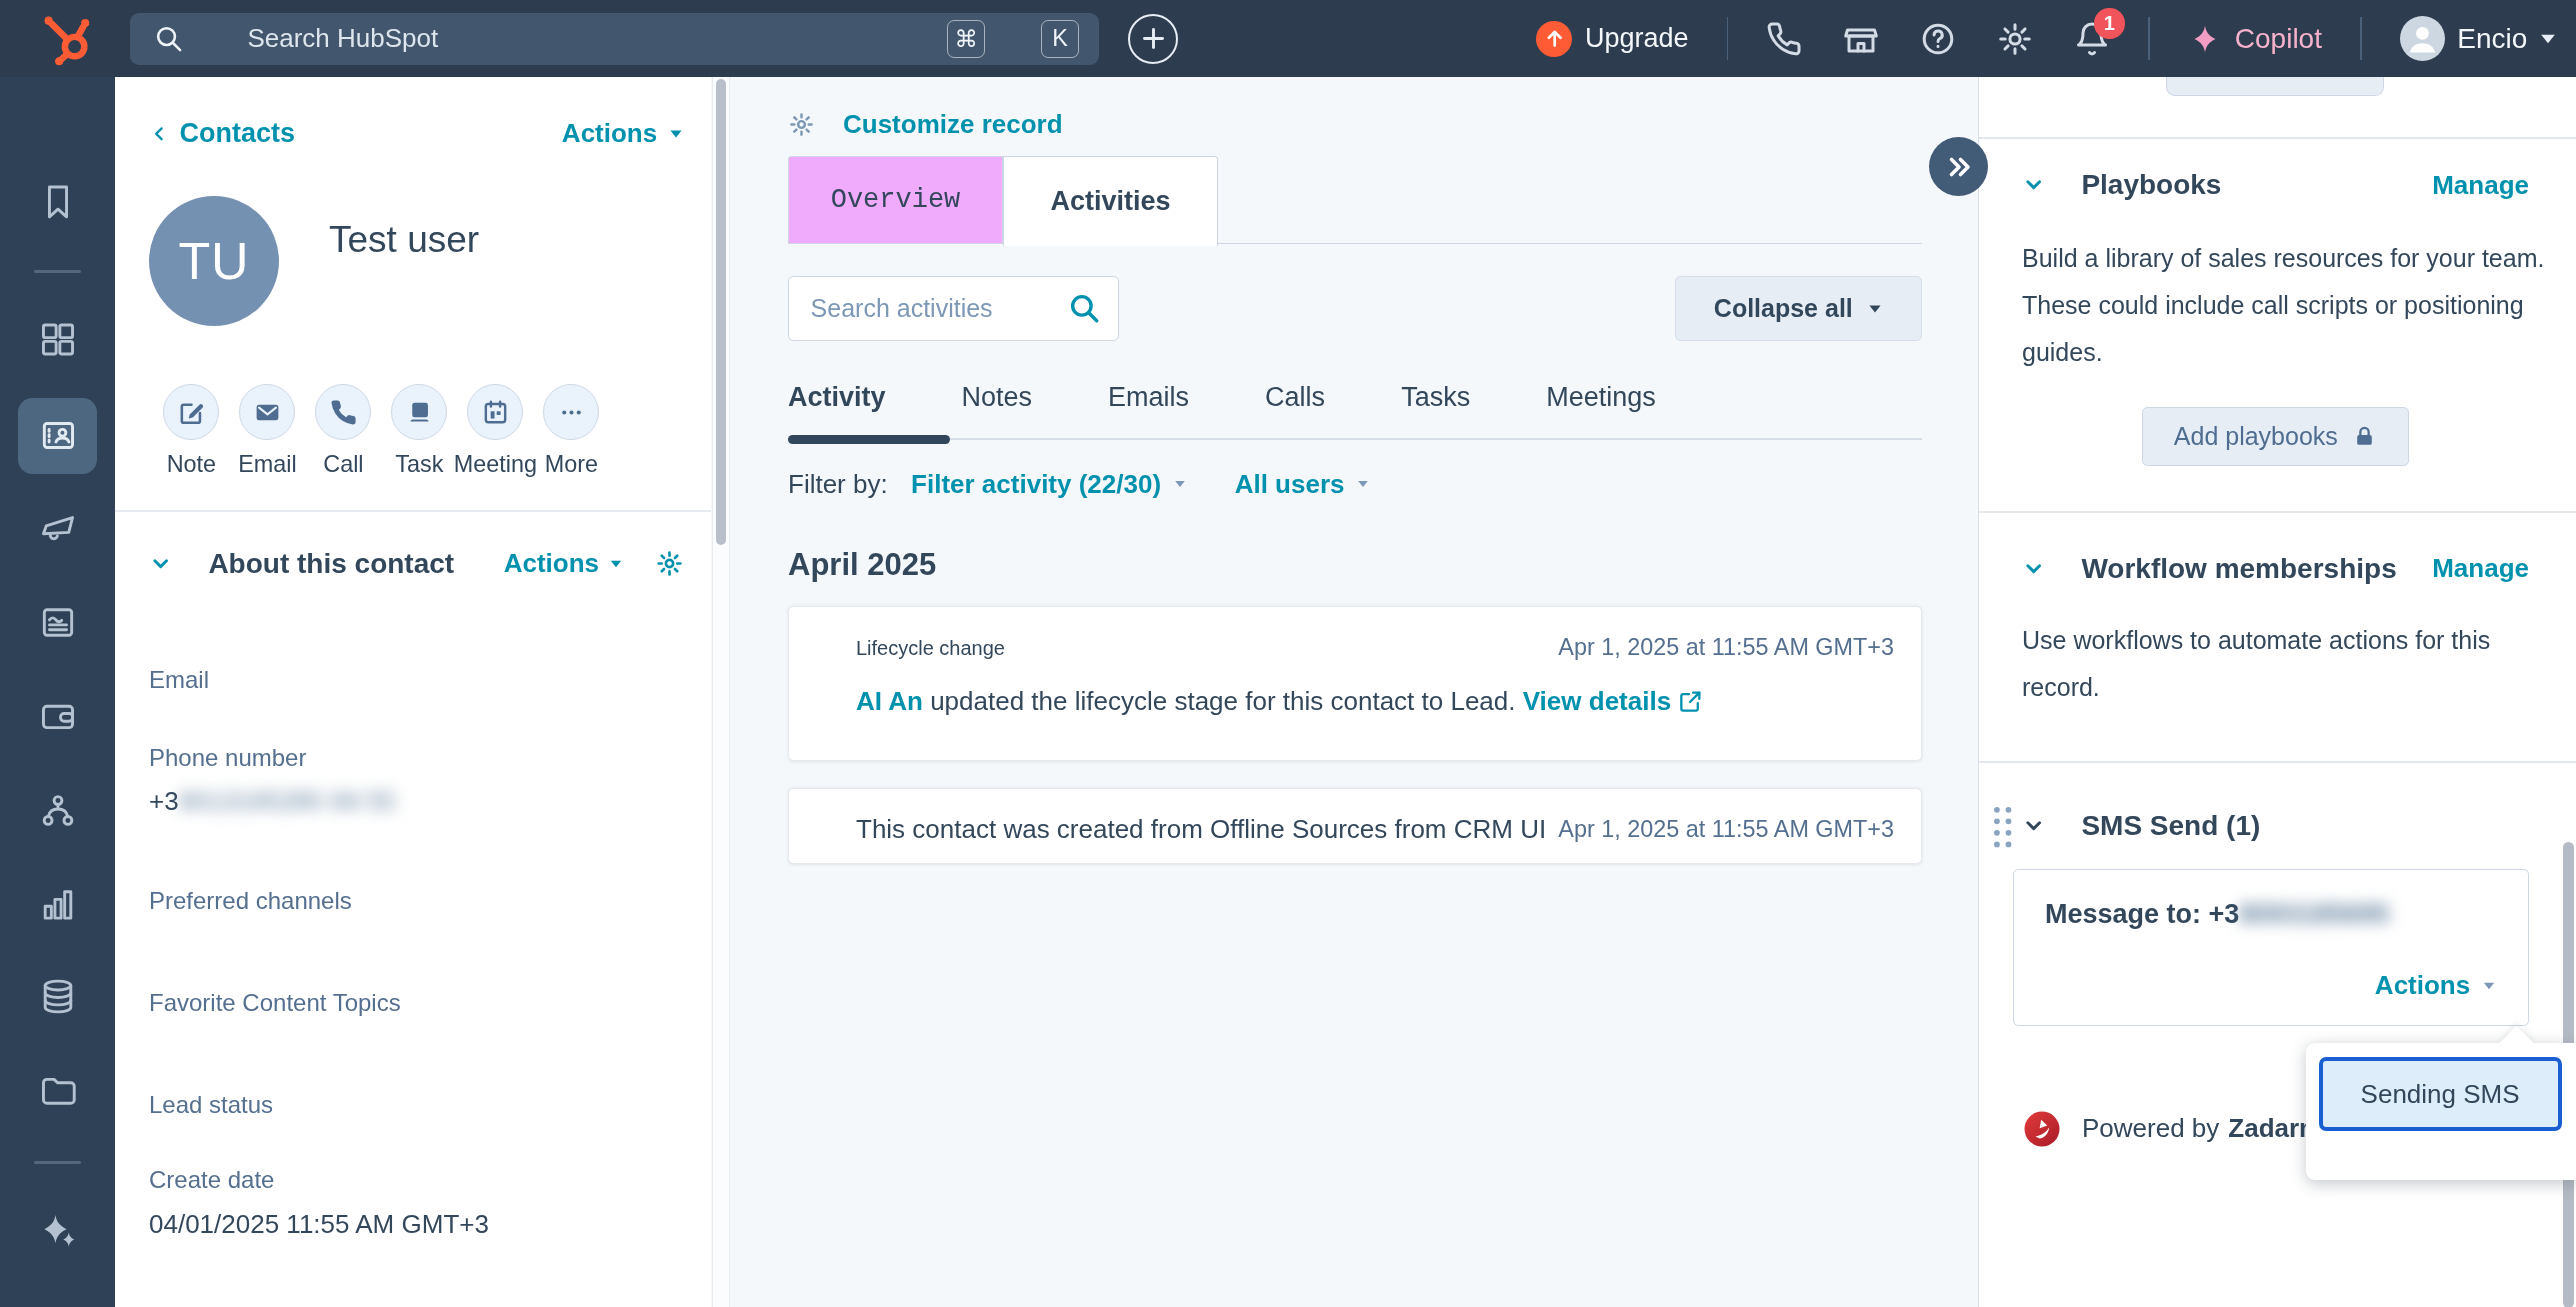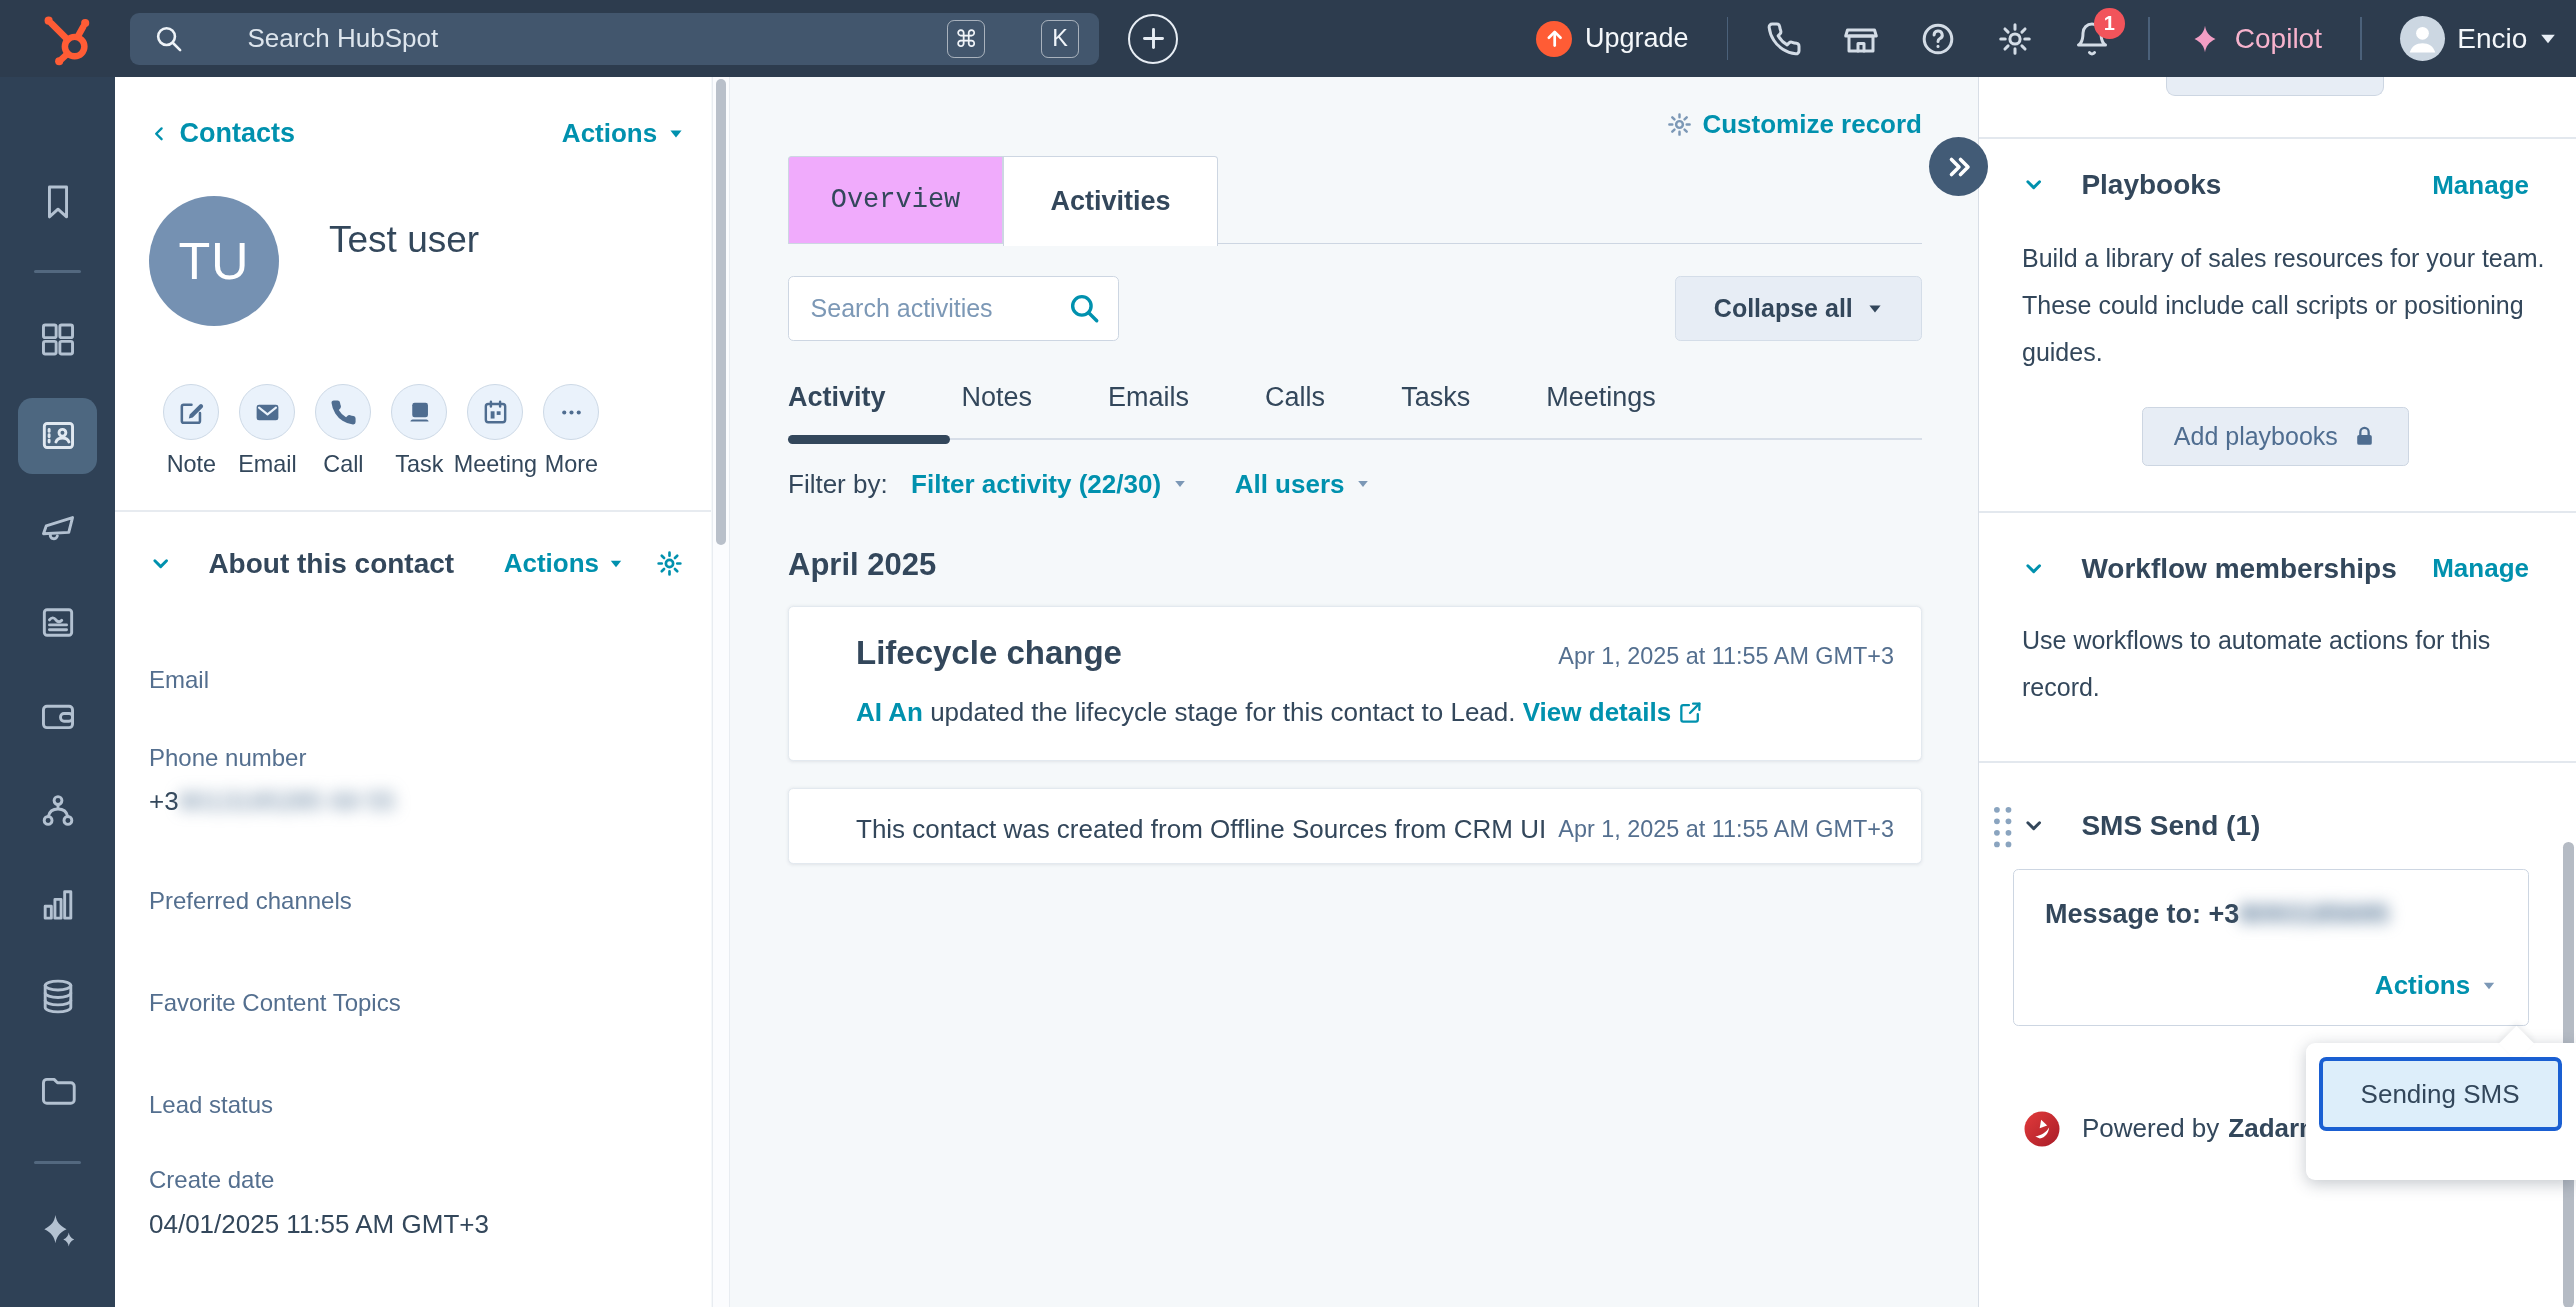--- a/index.html
+++ b/index.html
@@ -67,21 +67,21 @@
   .fld-label { font-size:24px; color:#546f8f; }
   .fld-value { font-size:26px; color:#33475b; margin-top:14.4px; }
   .mt96{margin-top:86px}.mt56{margin-top:50px}.mt74{margin-top:70px}.mt80{margin-top:74px}.mt52{margin-top:47px}
 
   
   .gutter { position:absolute; left:712px; top:77px; width:18px; height:1230px; background:#fbfcfe; border-left:0.9px solid #e8ecf1; border-right:0.9px solid #e8ecf1; z-index:6; }
   .gutter .thumb { position:absolute; left:2.7px; top:1.8px; width:10.8px; height:466px; background:#b9c0ca; border-radius:6.3px; }
 
   
   .main { position:absolute; left:730px; top:77px; width:1248px; height:1230px; background:#f5f8fa; padding:32px 56px 0 58px; }
-  .customize-row { display:flex; justify-content:flex-end; align-items:center; gap:9px; height:31px; cursor:pointer; }
+  .customize-row { display:flex; justify-content:flex-start; align-items:center; gap:28px; height:31px; cursor:pointer; }
   .customize-row .ic { color:#7c98b6; }
   .customize-row span { font-size:26px; font-weight:700; }
   .tabs-row { display:flex; margin-top:16px; height:88px; border-bottom:1.8px solid #cdd6e2; }
   .tab { width:215px; display:flex; align-items:center; justify-content:center; font-size:27px; color:#33475b; cursor:pointer; }
   .tab.inactive { background:#f0abfc; border:1.8px solid #cdd6e2; border-bottom:none; border-radius:3.6px 0 0 0;font-family:Liberation Mono, monospace; }
   .tab.active { background:#ffffff; border:1.8px solid #cdd6e2; border-bottom:none; border-radius:0 3.6px 0 0; font-weight:700; height:90px; margin-bottom:-1.8px; }
   .search-row { margin-top:32px; display:flex; align-items:center; justify-content:space-between; }
   .act-search { position:relative; width:331px; height:65px; }
   .act-search input { width:100%; height:100%; border:1.8px solid #cdd6e2; border-radius:5.4px; padding:0 63px 0 21.6px; font-size:25px; color:#33475b; outline:none; background:#fff; font-family:inherit; }
   .act-search input::placeholder { color:#7c98b6; }
@@ -94,21 +94,21 @@
   .track { position:relative; margin-top:21.6px; height:9px; }
   .track .line { position:absolute; left:0; right:0; top:3.6px; height:1.8px; background:#d7dee8; }
   .track .bar { position:absolute; left:0; top:0; width:162px; height:9px; border-radius:4.5px; background:#33475b; }
   .filter-row { display:flex; align-items:center; gap:23.4px; margin-top:25px; font-size:26px; }
   .fdrop { display:flex; align-items:center; gap:10.8px; font-weight:700; cursor:pointer; }
   .fdrop .caret { color:#7c98b6; transform:scale(.6); }
   .group-title { margin-top:47px; font-size:31px; font-weight:700; }
   .card { background:#fff; border:0.9px solid #e3e9ef; border-radius:5.4px; box-shadow:0 0.9px 3.6px rgba(45,62,80,.10); }
   .card1 { margin-top:23.4px; height:155px; padding:27px 27px 0 67px; }
   .card-top { display:flex; justify-content:space-between; align-items:baseline; }
-  .card-title { font-size:33px; font-weight:700; }
+  .card-title { font-size:20px; font-weight:400; }
   .timestamp { font-size:23.4px; color:#546f8f; white-space:nowrap; }
   .card-body { margin-top:25px; font-size:26px; color:#33475b; }
   .card-body .lnk { font-weight:700; cursor:pointer; }
   .ext { color:#0091ae; vertical-align:-3.6px; margin-left:7.2px; }
   .card2 { margin-top:27px; height:76px; display:flex; align-items:center; justify-content:space-between; padding:8px 27px 0 67px; font-size:26px; }
 
   
   .expand-circle { position:absolute; left:1929px; top:137px; width:59px; height:59px; border-radius:50%; background:#425b76; border:none; z-index:40; cursor:pointer; color:#fff; display:flex; align-items:center; justify-content:center; }
 
   

